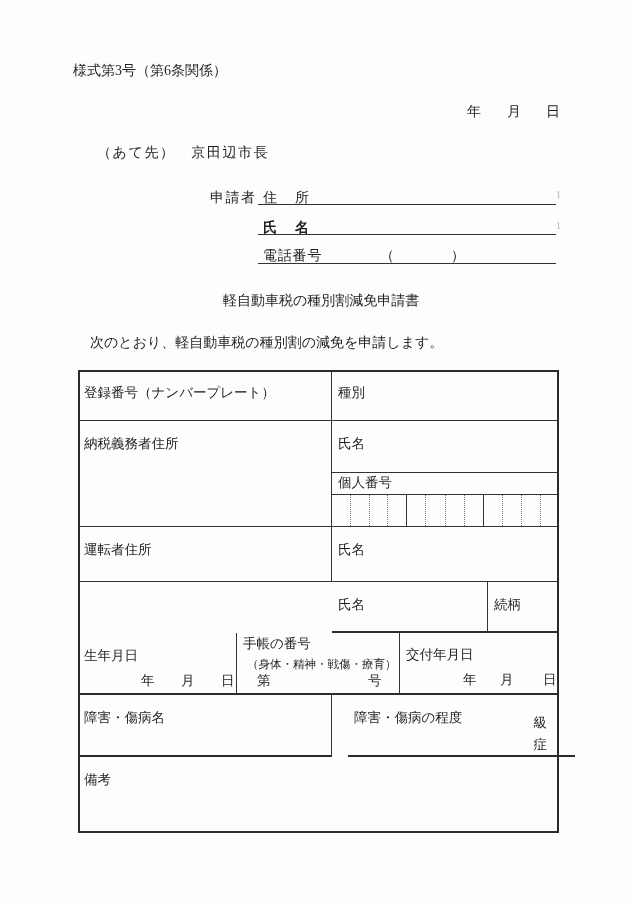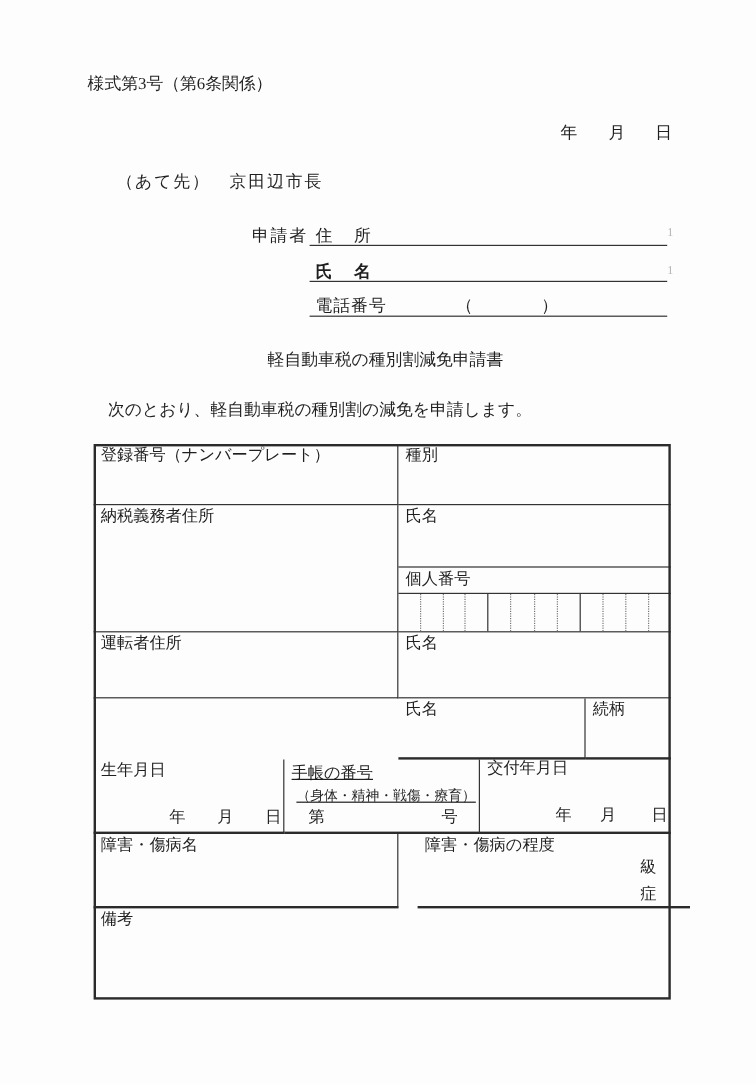--- a/index.html
+++ b/index.html
@@ -55,21 +55,21 @@
     z-index:5;
   }
   .cell{
     position:absolute;
     box-sizing:border-box;
     font-size:13.5px;
     line-height:1.1;
   }
   .cell .lbl{
     display:inline-block;
-    padding:2px 0 0 6px;
+    padding:16px 0 0 6px;
     white-space:nowrap;
   }
   .br{border-right:1px solid var(--line);}
   .bb{border-bottom:1px solid var(--line);}
   .bb2{border-bottom:2px solid var(--line-strong);}
   .in-abs{position:absolute; line-height:1; white-space:nowrap;}
   
   .pn-groups{
     position:absolute;
     left:254px; top:125px;
@@ -177,21 +177,21 @@
     <div class="cell bb2" style="left:410px; top:212px; width:71px; height:51px;">
       <span class="lbl">続柄</span>
     </div>
 
     <div class="cell br bb2" style="left:0; top:263px; width:159px; height:62px;font-family:Liberation Serif, serif;">
       <span class="lbl">生年月日</span>
       <span class="in-abs" style="left:63px; bottom:6px;">年</span>
       <span class="in-abs" style="left:103px; bottom:6px;">月</span>
       <span class="in-abs" style="left:143px; bottom:6px;">日</span>
     </div>
-    <div class="cell br bb2" style="left:159px; top:263px; width:163px; height:62px;text-decoration:underline;">
+    <div class="cell br bb2" style="left:159px; top:263px; width:163px; height:62px;">
       <div style="padding:4px 0 0 6px;">手帳の番号</div>
       <div class="small-line" style="padding:6px 0 0 10px;">（身体・精神・戦傷・療育）</div>
       <span class="in-abs" style="left:20px; bottom:6px;">第</span>
       <span class="in-abs" style="left:131px; bottom:6px;">号</span>
     </div>
     <div class="cell bb2" style="left:322px; top:263px; width:159px; height:62px;font-family:Liberation Mono, monospace;">
       <span class="lbl">交付年月日</span>
       <span class="in-abs" style="left:63px; bottom:6px;">年</span>
       <span class="in-abs" style="left:100px; bottom:6px;">月</span>
       <span class="in-abs" style="left:143px; bottom:6px;">日</span>

